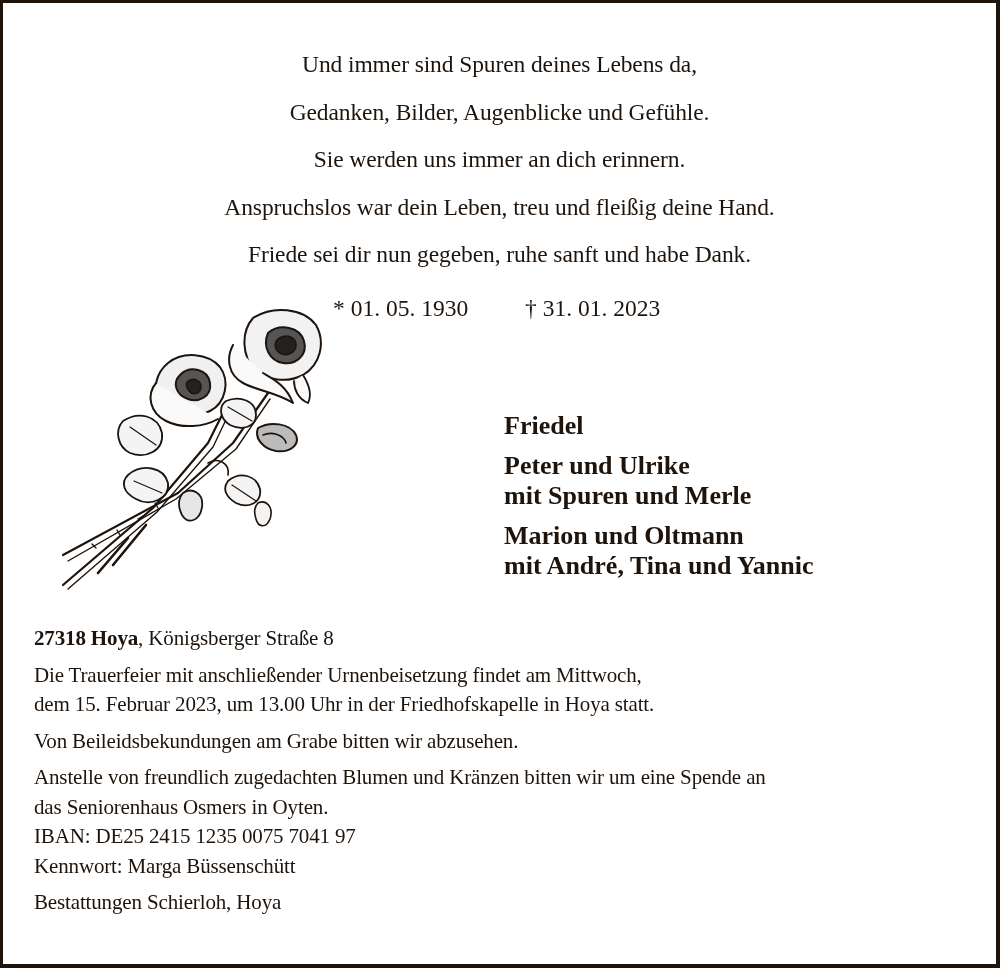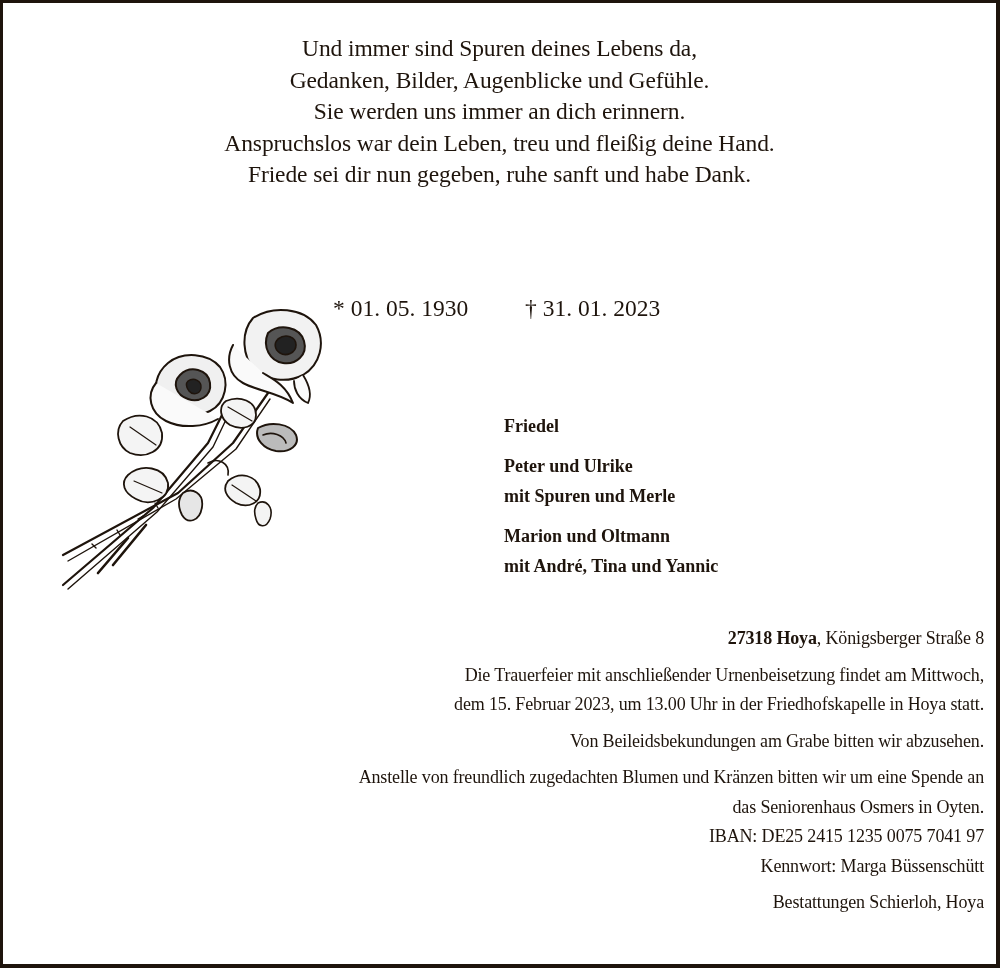--- a/index.html
+++ b/index.html
@@ -28,21 +28,21 @@
     }
     .poem {
       position: absolute;
       left: 0; right: 0;
       top: 30px;
       text-align: center;
       font-size: 23.5px;
       line-height: 31.5px;
       letter-spacing: -0.1px;
     }
-    .poem div { white-space: nowrap; }
+    .poem div { white-space: nowrap; margin-top: 16px; }
     .name {
       position: absolute;
       left: 0; right: 0;
       top: 206px;
       text-align: center;
       font-weight: bold;
       font-size: 60px;
       line-height: 76px;
       letter-spacing: 0.3px;
     }
@@ -68,34 +68,33 @@
       left: 502px;
       top: 357px;
       font-size: 23.5px;
       line-height: 30px;
     }
     .family {
       position: absolute;
       left: 501px;
       top: 408px;
       font-weight: bold;
-      font-size: 18px;
+      font-size: 26px;
       line-height: 30px;
     }
     .family .group { margin-bottom: 10px; }
     .family .group div { white-space: nowrap; }
     .body-text {
       position: absolute;
       left: 31px;
       top: 621px;
       width: 950px;
-      font-size: 18px;
+      font-size: 21px;
       line-height: 29.5px;
       letter-spacing: -0.15px;
-      text-align: right;
     }
     .body-text .para { margin-bottom: 7px; }
     .body-text .para div { white-space: nowrap; }
     .body-text b { font-weight: bold; }
   </style>
 </head>
 <body>
 
 <div class="frame">
 

